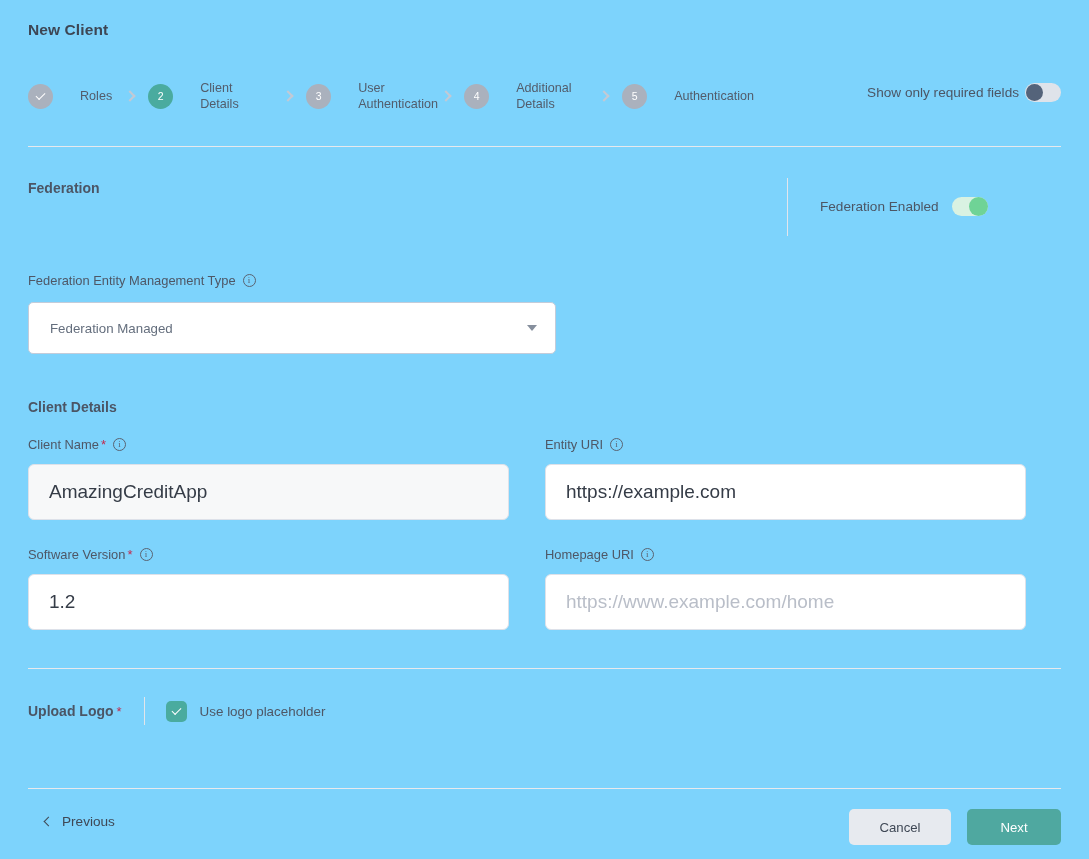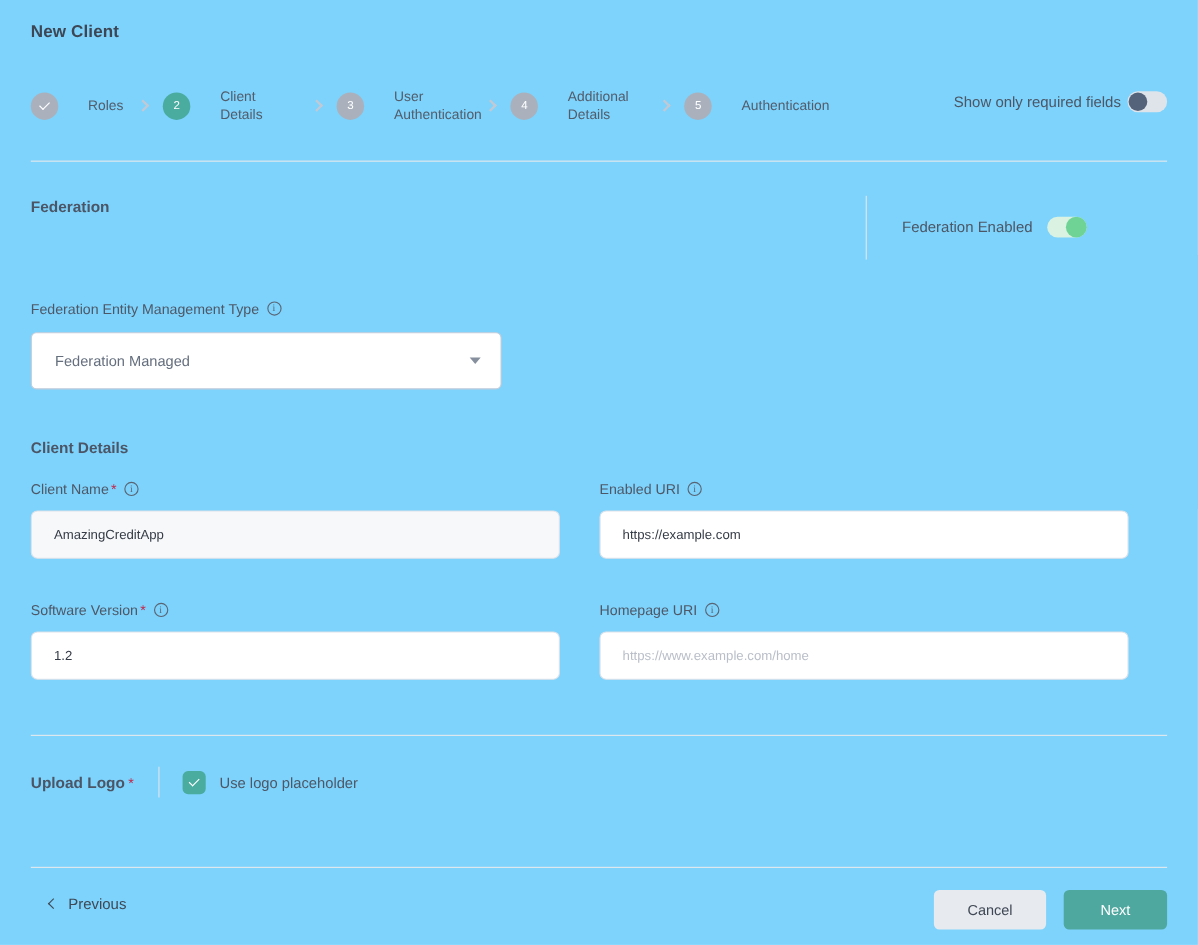--- a/index.html
+++ b/index.html
@@ -191,21 +191,21 @@
     font-family: "Liberation Serif", serif;
     color: #5a6372;
     line-height: 1;
     margin-left: 2px;
   }
 
   
   .select-box {
     position: absolute;
     left: 28px; top: 302px;
-    width: 428px; height: 52px;
+    width: 528px; height: 52px;
     border: 1.6px solid #c3ccda;
     border-radius: 5px;
     background: #ffffff;
     display: flex;
     align-items: center;
     padding: 0 14px 0 21px;
   }
   .select-value {
     flex: 1;
     font-size: 13.3px;
@@ -214,28 +214,28 @@
   .caret-down {
     width: 0; height: 0;
     border-left: 5.5px solid transparent;
     border-right: 5.5px solid transparent;
     border-top: 6px solid #868f9d;
     margin-right: 4px;
   }
 
   .input-box {
     position: absolute;
-    height: 44px;
+    height: 56px;
     border: 1px solid #dde1e9;
     border-radius: 6px;
     background: #ffffff;
     display: flex;
     align-items: center;
     padding: 0 20px;
-    font-size: 12px;
+    font-size: 19px;
   }
   .input-box.filled-grey { background: #f7f8f9; }
   .input-val { color: #353c47; }
   .input-ph  { color: #b9bec8; }
 
   
   .upload-row {
     position: absolute;
     left: 28px; top: 697px;
     display: flex;
@@ -398,21 +398,21 @@
   <div class="fld-label" style="left:28px; top:437px;">
     <span>Client Name</span>
       <span class="star">*</span>
     <i class="info-icon">i</i>
   </div>
   <div class="input-box filled-grey" style="left:28px; top:464px; width:481px;">
     <span class="input-val">AmazingCreditApp</span>
   </div>
 
   <div class="fld-label" style="left:545px; top:437px;">
-    <span>Enabled URI</span>
+    <span>Entity URI</span>
     <i class="info-icon">i</i>
   </div>
   <div class="input-box" style="left:545px; top:464px; width:481px;">
     <span class="input-val">https://example.com</span>
   </div>
 
   <div class="fld-label" style="left:28px; top:547px;">
     <span>Software Version</span>
       <span class="star">*</span>
     <i class="info-icon">i</i>

